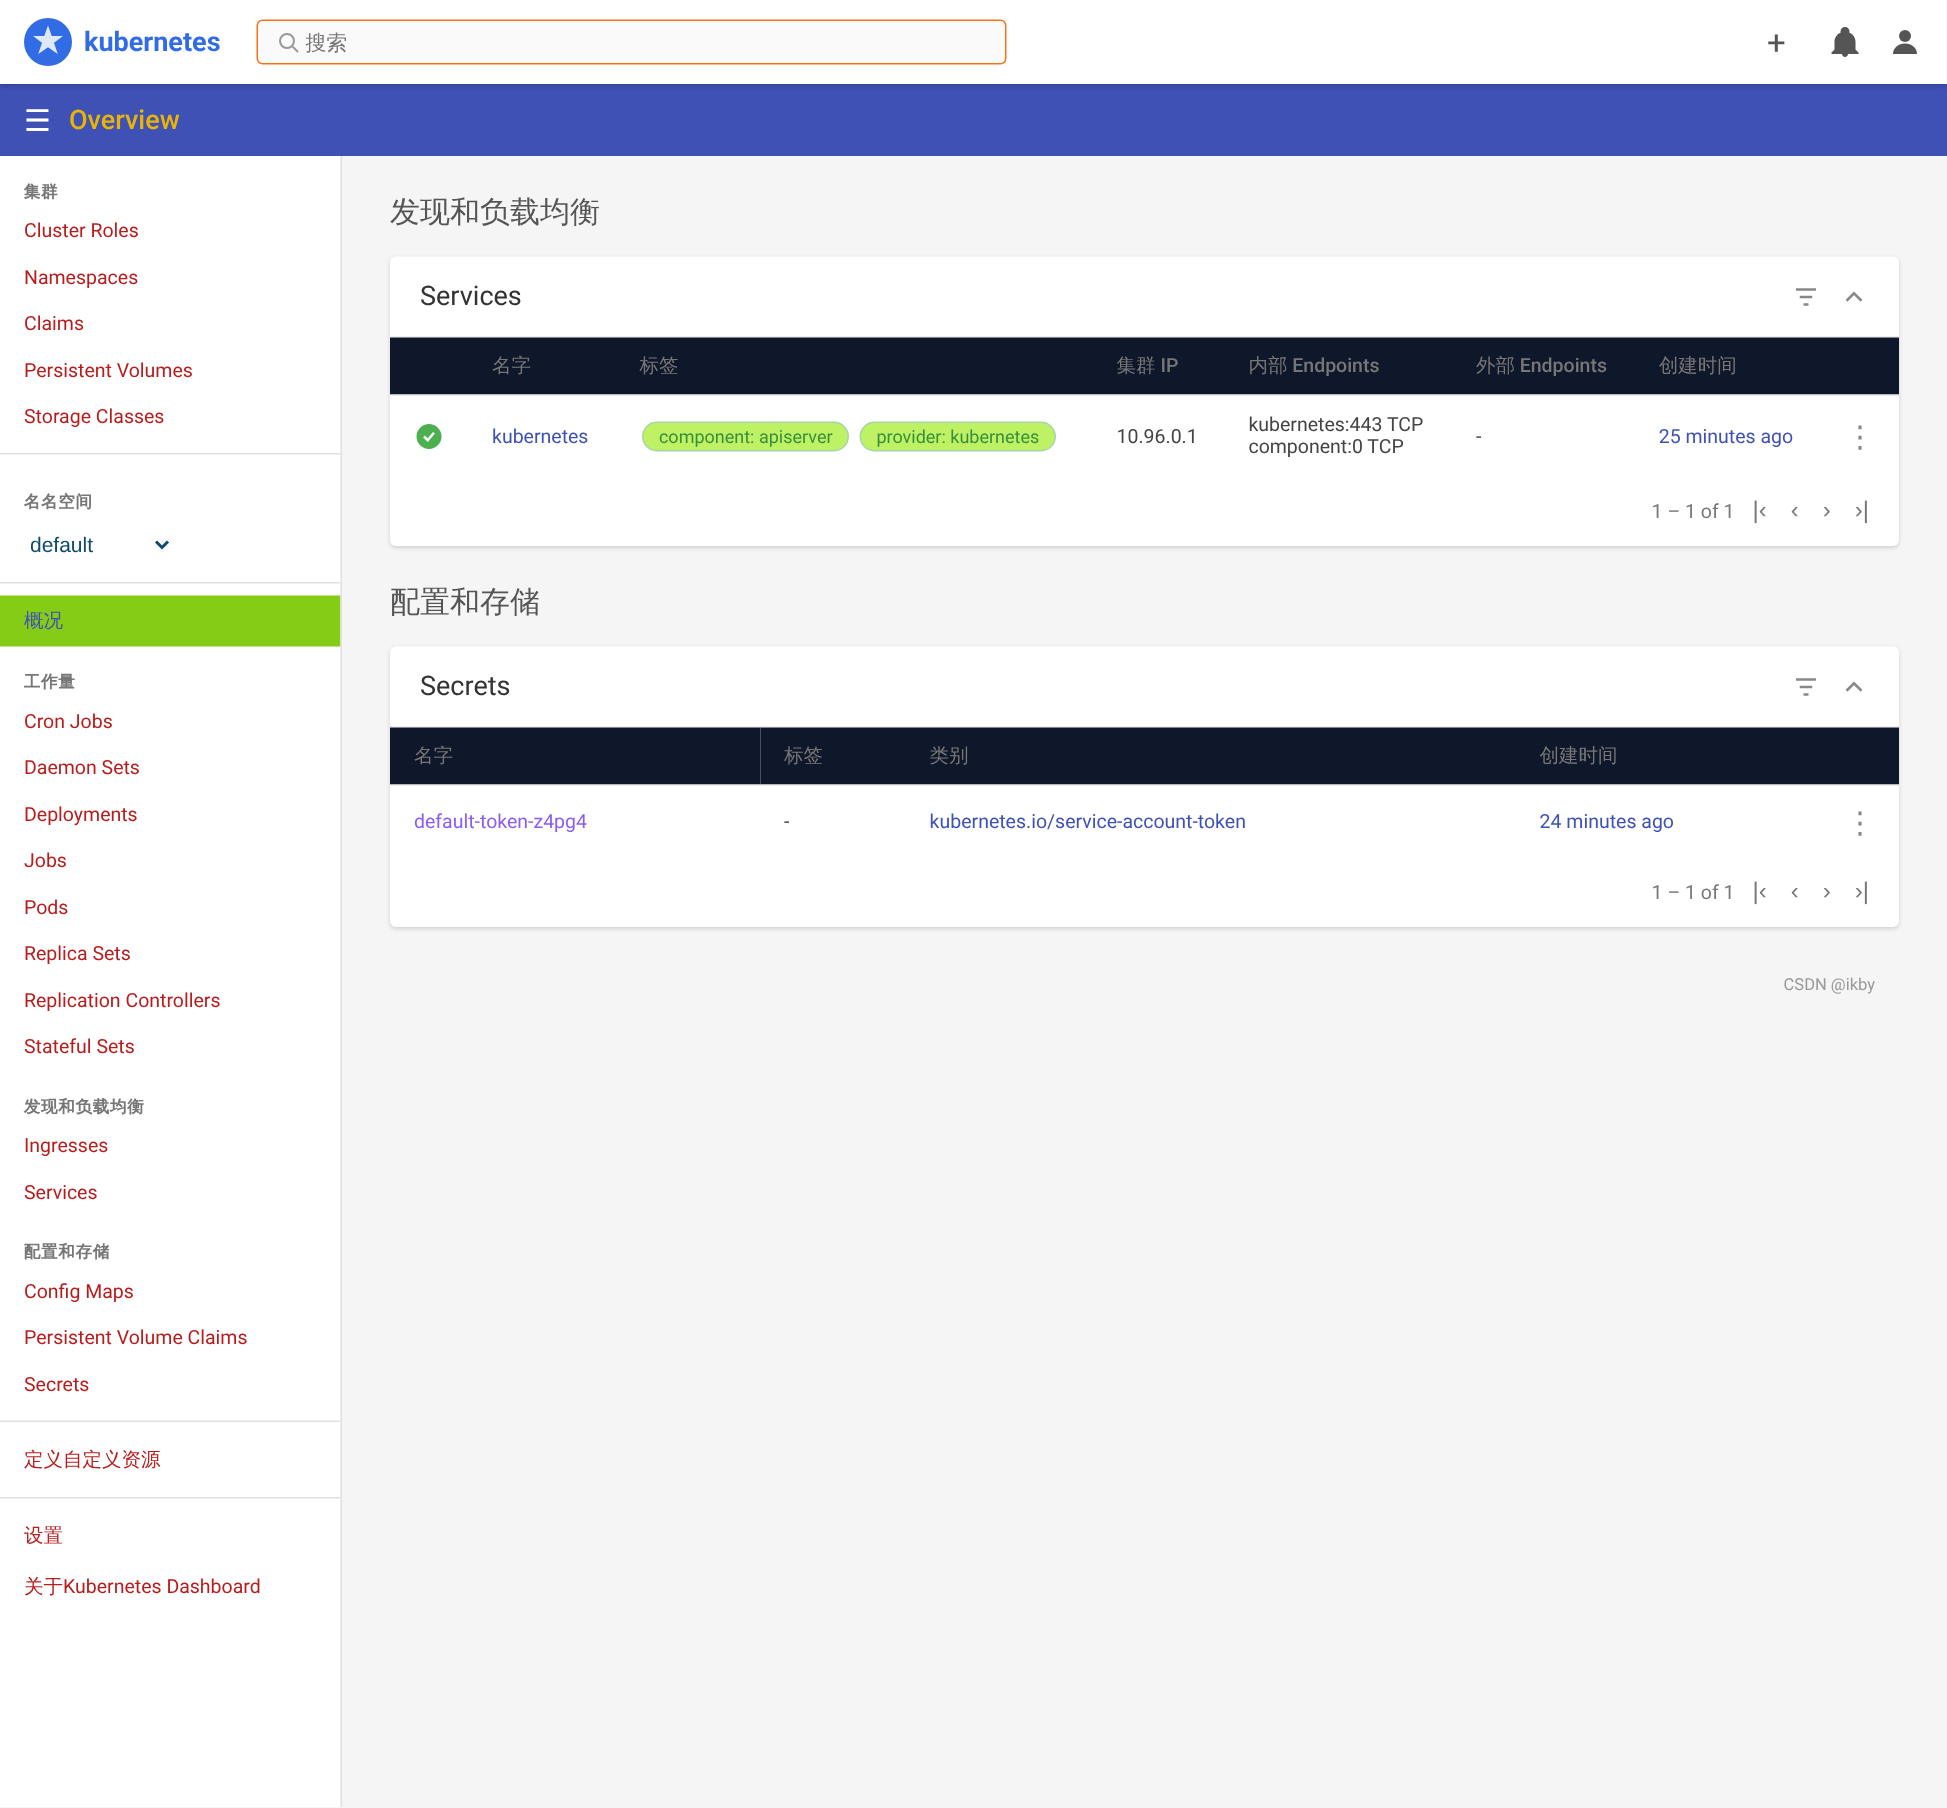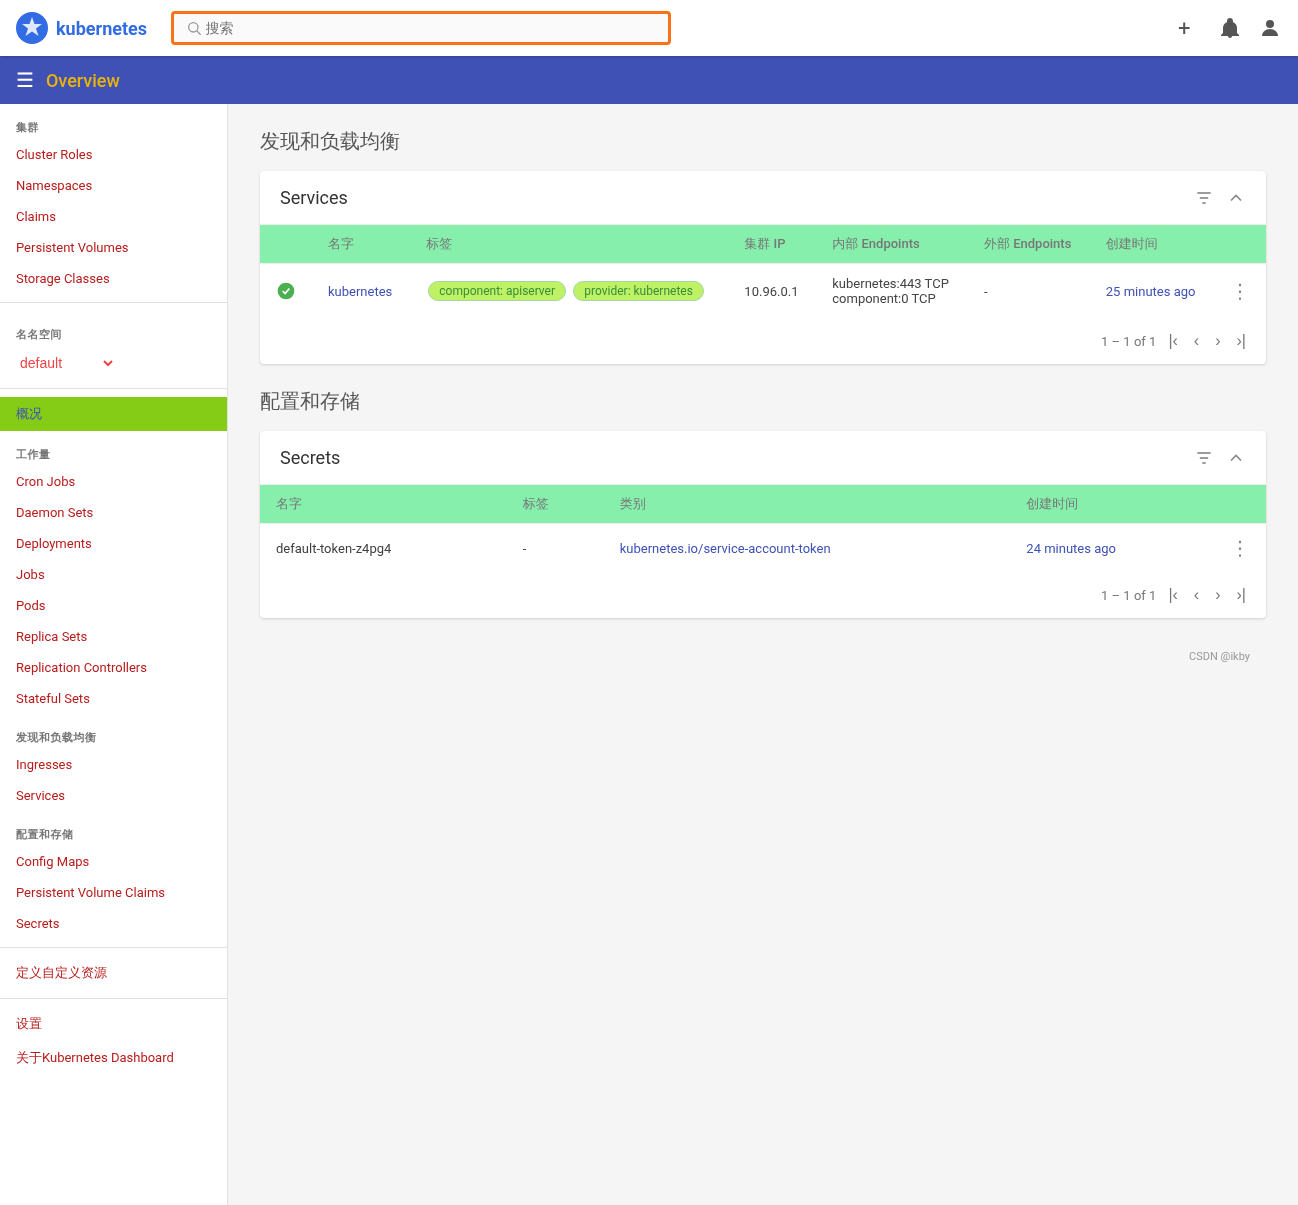--- a/index.html
+++ b/index.html
@@ -8,21 +8,21 @@
     
     .topbar {
       display: flex; align-items: center; background: #fff;
       height: 56px; padding: 0 16px; box-shadow: 0 1px 4px rgba(0,0,0,0.2);
       z-index: 10; position: fixed; top: 0; left: 0; right: 0;
     }
     .topbar-logo { display: flex; align-items: center; gap: 8px; color: #326ce5; font-weight: 700; font-size: 18px; text-decoration: none; }
     .topbar-logo svg { width: 32px; height: 32px; }
     .topbar-search {
       flex: 1; max-width: 500px; margin: 0 24px;
-      display: flex; align-items: center; border: 3px solid #f97316; border-radius: 4px;
+      display: flex; align-items: center; border: 1px solid #f97316; border-radius: 4px;
       padding: 6px 12px; background: #fafafa;
     }
     .topbar-search input { border: none; background: transparent; outline: none; font-size: 14px; flex: 1; color: #555; }
     .topbar-actions { margin-left: auto; display: flex; align-items: center; gap: 16px; color: #555; }
     .topbar-actions svg { width: 24px; height: 24px; cursor: pointer; }
 
     
     .overview-bar {
       position: fixed; top: 56px; left: 0; right: 0; height: 48px;
       background: #3f51b5; display: flex; align-items: center;
@@ -43,54 +43,54 @@
     .sidebar-section-label {
       font-size: 11px; font-weight: 600; color: #777; text-transform: uppercase;
       padding: 16px 16px 4px; letter-spacing: 0.5px;
     }
     .sidebar-item {
       padding: 8px 16px; cursor: pointer; font-size: 13px; color: #b91c1c;
       display: block; text-decoration: none;
     }
     .sidebar-item.active { background: #84cc16; color: #3f51b5; font-weight: 500; }
     .sidebar-namespace { padding: 8px 16px; display: flex; align-items: center; gap: 4px; }
-    .sidebar-namespace select { border: none; background: transparent; font-size: 14px; color: #ef4444; outline: none; cursor: pointer; }
+    .sidebar-namespace select { border: none; background: transparent; font-size: 14px; color: #0c4a6e; outline: none; cursor: pointer; }
     .sidebar-divider { border: none; border-top: 1px solid #e0e0e0; margin: 8px 0; }
 
     
     .main { flex: 1; overflow-y: auto; padding: 24px 32px; }
     .page-section-title { font-size: 20px; font-weight: 400; color: #555; margin-bottom: 16px; }
 
     
     .card { background: #fff; border-radius: 4px; box-shadow: 0 1px 3px rgba(0,0,0,0.15); margin-bottom: 24px; }
     .card-header {
       display: flex; align-items: center; justify-content: space-between;
       padding: 16px 20px; border-bottom: 1px solid #eee;
     }
     .card-header-title { font-size: 18px; font-weight: 400; color: #333; }
     .card-header-actions { display: flex; align-items: center; gap: 12px; color: #888; }
     .card-header-actions svg { width: 20px; height: 20px; cursor: pointer; }
 
     
     table { width: 100%; border-collapse: collapse; }
-    thead tr { background: #86efac; }
+    thead tr { background: #0f172a; }
     th { padding: 10px 16px; text-align: left; font-size: 13px; font-weight: 500; color: #777; border-bottom: 1px solid #eee; }
     td { padding: 12px 16px; font-size: 13px; color: #444; border-bottom: 1px solid #f0f0f0; vertical-align: middle; }
     tr:last-of-type td { border-bottom: none; }
     .link-cell { color: #3f51b5; cursor: pointer; text-decoration: none; }
     .tag { display: inline-block; background: #bef264; border: 1px solid #a5d6a7; border-radius: 12px; padding: 2px 10px; font-size: 12px; color: #388e3c; margin: 2px 2px; }
     .status-ok { color: #4caf50; display: flex; align-items: center; }
     .status-ok svg { width: 20px; height: 20px; }
     .actions-cell { color: #888; cursor: pointer; font-size: 20px; text-align: center; }
     .pagination {
       display: flex; align-items: center; justify-content: flex-end;
       padding: 10px 16px; gap: 8px; font-size: 13px; color: #777;
     }
     .pagination button { background: none; border: none; cursor: pointer; color: #777; font-size: 16px; padding: 4px; }
-    .link-secret { color: #404040; cursor: pointer; text-decoration: none; }
+    .link-secret { color: #8b5cf6; cursor: pointer; text-decoration: none; }
 
     
     .footer-note { font-size: 11px; color: #999; text-align: right; padding: 8px 16px; }
   </style>
 </head>
 <body>
 
 <div class="topbar">
   <a class="topbar-logo">
     <svg viewBox="0 0 32 32" fill="none">

